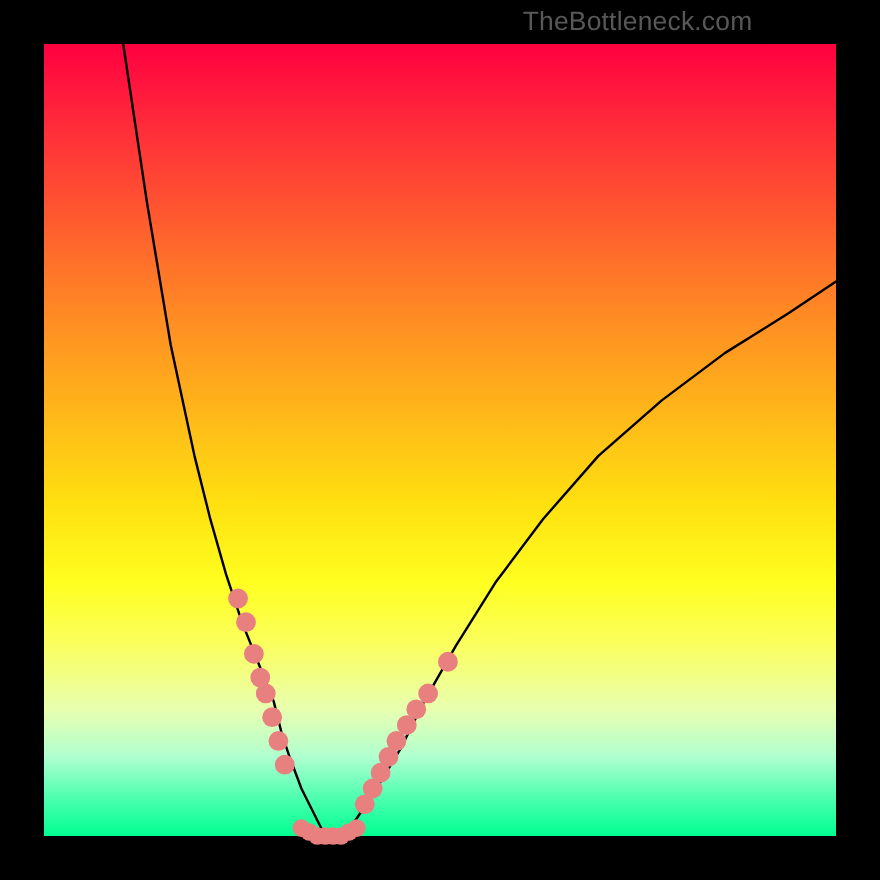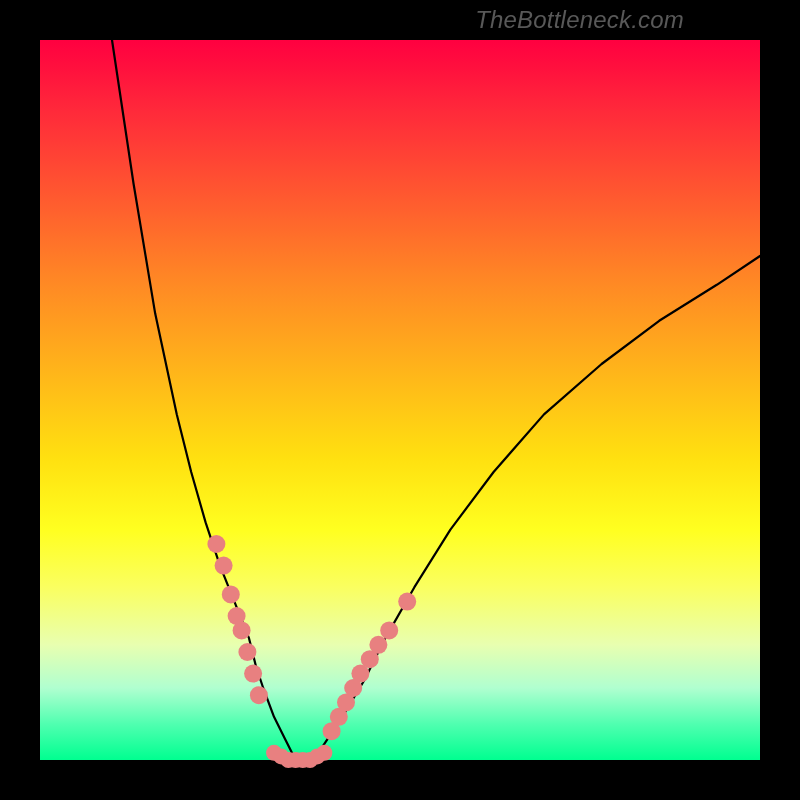--- a/index.html
+++ b/index.html
@@ -2,21 +2,20 @@
 <html><head>
 <meta charset="utf-8">
 <style>
   * { margin: 0; padding: 0; box-sizing: border-box; }
   html, body { width: 800px; height: 800px; overflow: hidden; background: #000; }
   .frame {
     position: relative;
     width: 696px;
     height: 800px;
     background: #000;
-    font-style: italic;
   }
   .plot-area {
     position: absolute;
     left: 40px;
     top: 40px;
     width: 720px;
     height: 720px;
     background: linear-gradient(to bottom,
       #ff0040 0%,
       #ff2a3a 10%,

